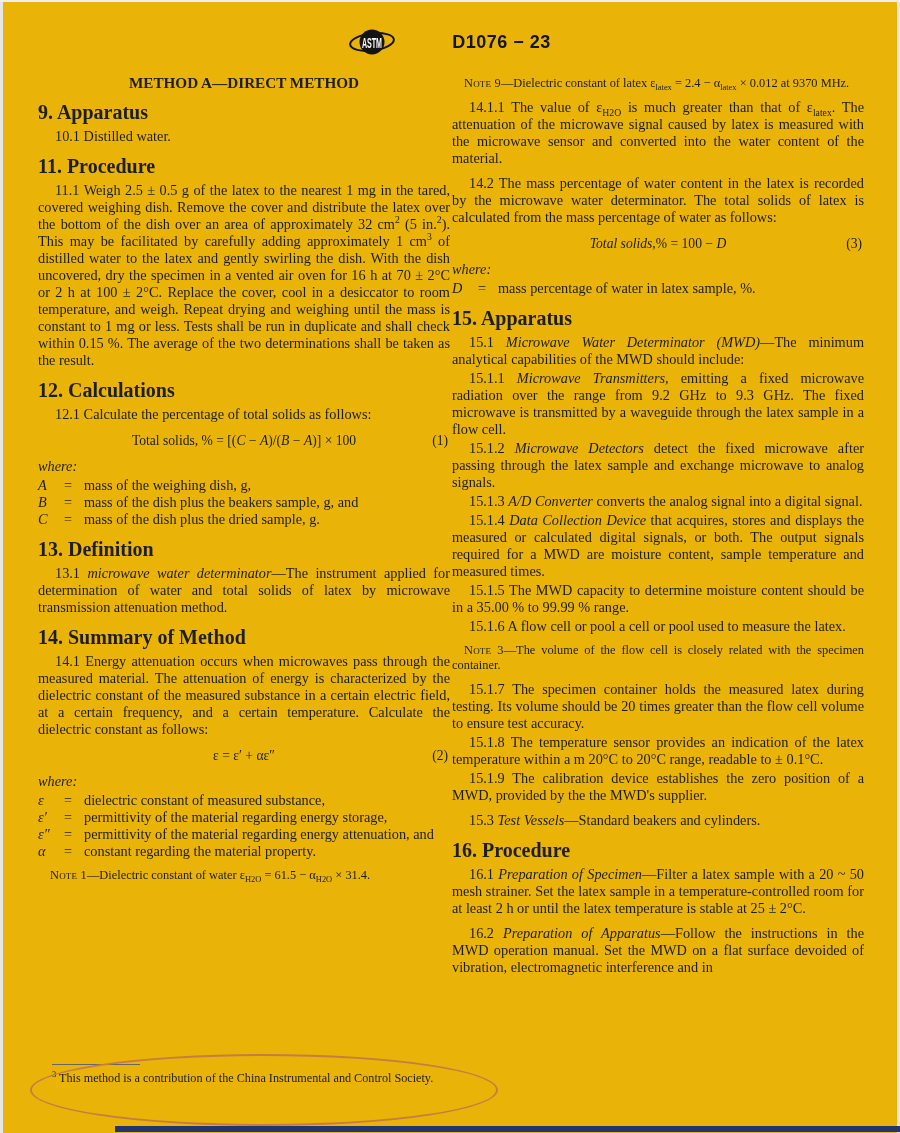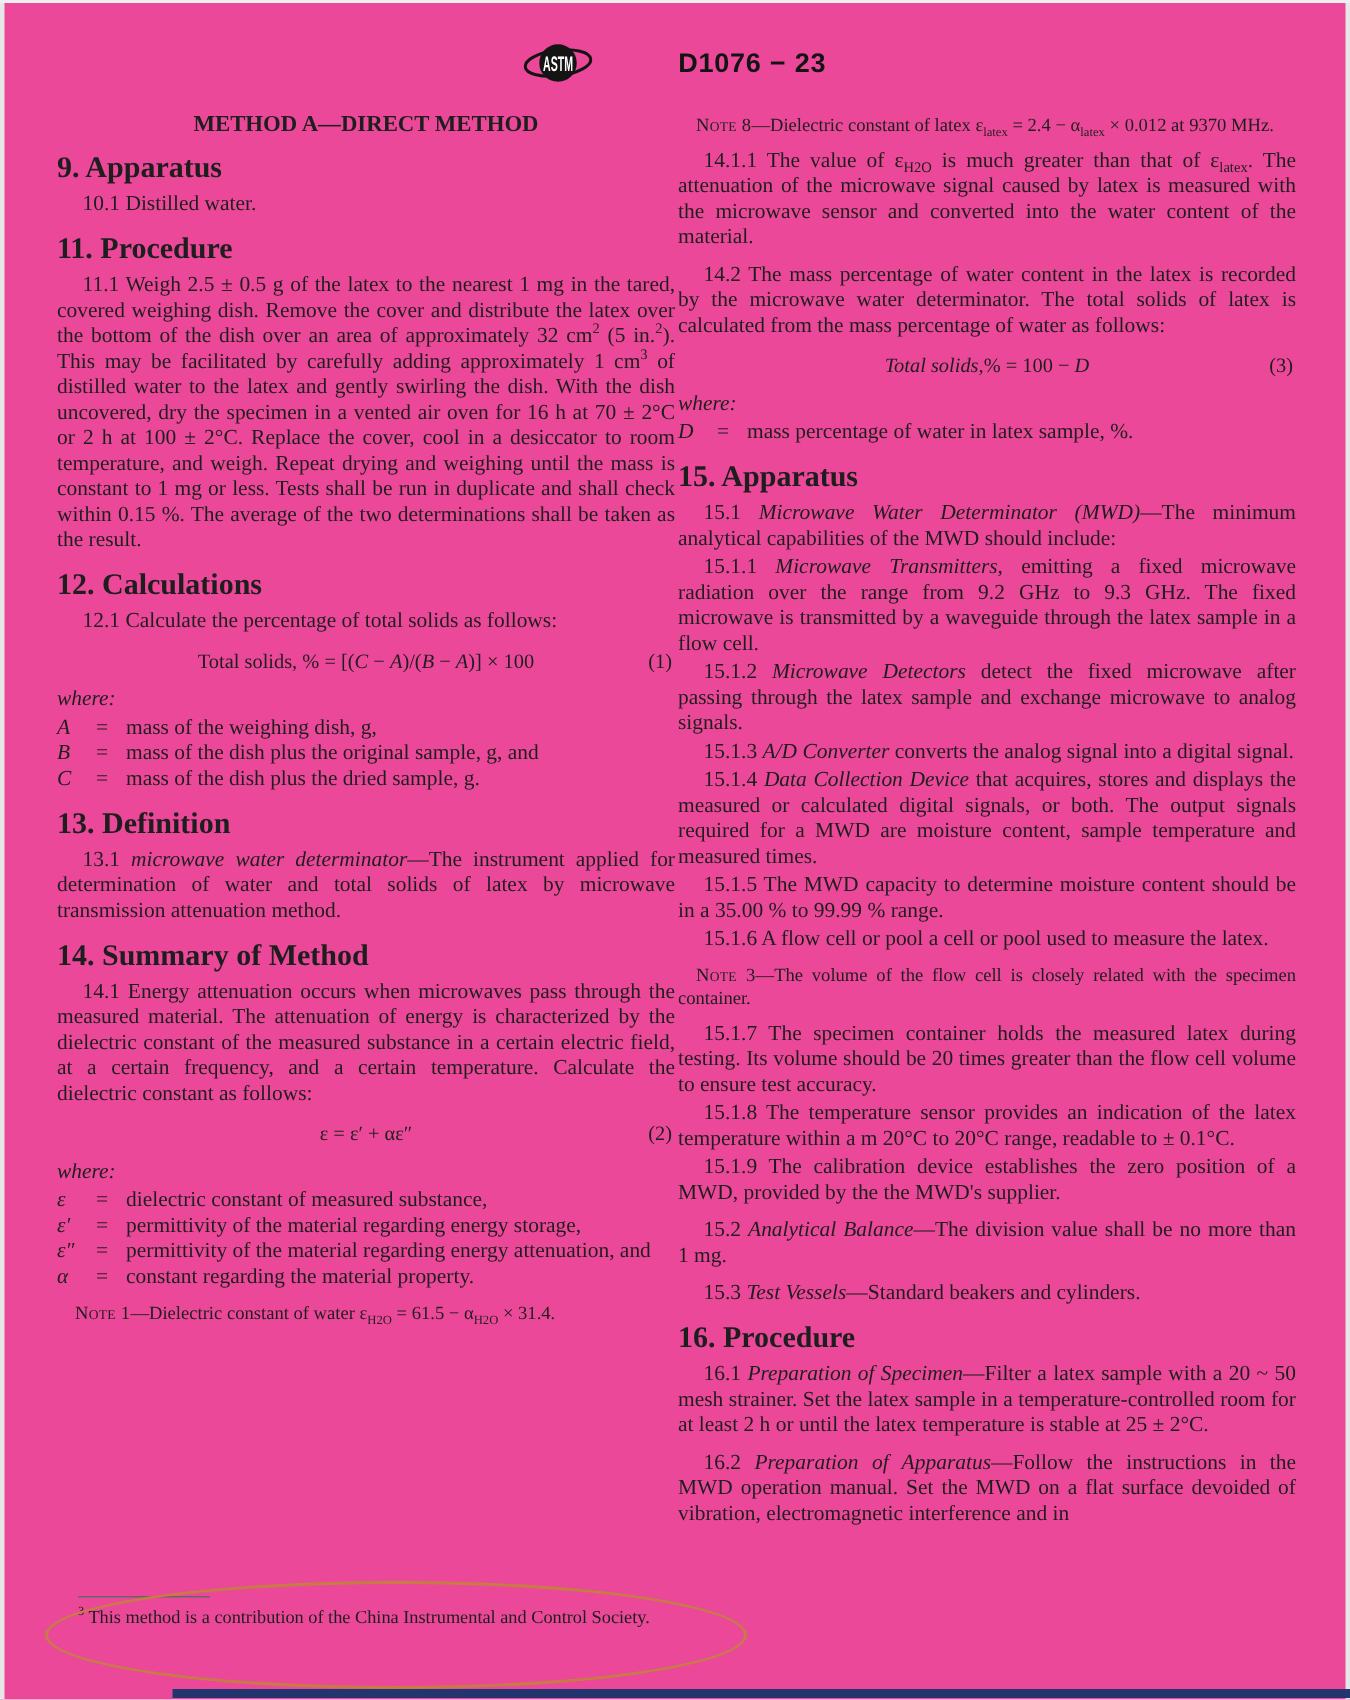--- a/index.html
+++ b/index.html
@@ -1,17 +1,17 @@
 <!DOCTYPE html>
 <html><head>
 <meta charset="utf-8">
 <style>
   html,body { margin:0; padding:0; background:#ffffff; }
   .page {
-    position:relative; width:900px; height:1133px; background:#ec4899;
+    position:relative; width:900px; height:1133px; background:#eab308;
     font-family:"Liberation Serif", serif; color:#1e1e1e; overflow:hidden;
   }
   .edge { position:absolute; background:#e6e6e6; }
   .edge-left  { left:0; top:0; width:3px; height:100%; }
   .edge-right { right:0; top:0; width:3px; height:100%; }
   .edge-top   { left:0; top:0; width:100%; height:2px; background:#efefef; }
 
   .header {
     position:absolute; top:26px; left:0; right:0;
     display:flex; justify-content:center; align-items:center; gap:9px;
@@ -91,21 +91,21 @@
       <div class="deflist">
         <div class="where-intro">where:</div>
         <div class="defrow">
           <span class="sym">A</span>
           <span>=</span>
           <span>mass of the weighing dish, g,</span>
         </div>
         <div class="defrow">
           <span class="sym">B</span>
           <span>=</span>
-          <span>mass of the dish plus the original sample, g, and</span>
+          <span>mass of the dish plus the beakers sample, g, and</span>
         </div>
         <div class="defrow">
           <span class="sym">C</span>
           <span>=</span>
           <span>mass of the dish plus the dried sample, g.</span>
         </div>
       </div>
       <div class="section-heading">13.  Definition</div>
       <div class="para">13.1  <i>microwave water determinator</i>—The instrument applied for determination of water and total solids of latex by microwave transmission attenuation method.</div>
       <div class="section-heading">14.  Summary of Method</div>
@@ -130,21 +130,21 @@
         </div>
         <div class="defrow">
           <span class="sym">α</span>
           <span>=</span>
           <span>constant regarding the material property.</span>
         </div>
       </div>
       <div class="note"><span class="sc">Note 1</span>—Dielectric constant of water ε<sub>H2O</sub> = 61.5 − α<sub>H2O</sub> × 31.4.</div>
     </div>
   <div class="col col-right" id="col-right">
-      <div class="note"><span class="sc">Note 8</span>—Dielectric constant of latex ε<sub>latex</sub> = 2.4 − α<sub>latex</sub> × 0.012 at 9370 MHz.</div>
+      <div class="note"><span class="sc">Note 9</span>—Dielectric constant of latex ε<sub>latex</sub> = 2.4 − α<sub>latex</sub> × 0.012 at 9370 MHz.</div>
       <div class="para">14.1.1  The value of ε<sub>H2O</sub> is much greater than that of ε<sub>latex</sub>. The attenuation of the microwave signal caused by latex is measured with the microwave sensor and converted into the water content of the material.</div>
       <div class="para gap">14.2  The mass percentage of water content in the latex is recorded by the microwave water determinator. The total solids of latex is calculated from the mass percentage of water as follows:</div>
       <div class="equation"><span><i>Total solids</i>,% = 100 − <i>D</i></span><span class="eq-num">(3)</span></div>
       <div class="deflist">
         <div class="where-intro">where:</div>
         <div class="defrow">
           <span class="sym">D</span>
           <span>=</span>
           <span>mass percentage of water in latex sample, %.</span>
         </div>
@@ -154,21 +154,20 @@
       <div class="para">15.1.1  <i>Microwave Transmitters,</i> emitting a fixed microwave radiation over the range from 9.2 GHz to 9.3 GHz. The fixed microwave is transmitted by a waveguide through the latex sample in a flow cell.</div>
       <div class="para">15.1.2  <i>Microwave Detectors</i> detect the fixed microwave after passing through the latex sample and exchange microwave to analog signals.</div>
       <div class="para">15.1.3  <i>A/D Converter</i> converts the analog signal into a digital signal.</div>
       <div class="para">15.1.4  <i>Data Collection Device</i> that acquires, stores and displays the measured or calculated digital signals, or both. The output signals required for a MWD are moisture content, sample temperature and measured times.</div>
       <div class="para">15.1.5  The MWD capacity to determine moisture content should be in a 35.00 % to 99.99 % range.</div>
       <div class="para">15.1.6  A flow cell or pool a cell or pool used to measure the latex.</div>
       <div class="note"><span class="sc">Note 3</span>—The volume of the flow cell is closely related with the specimen container.</div>
       <div class="para">15.1.7  The specimen container holds the measured latex during testing. Its volume should be 20 times greater than the flow cell volume to ensure test accuracy.</div>
       <div class="para">15.1.8  The temperature sensor provides an indication of the latex temperature within a m 20°C to 20°C range, readable to ± 0.1°C.</div>
       <div class="para">15.1.9  The calibration device establishes the zero position of a MWD, provided by the the MWD's supplier.</div>
-      <div class="para gap">15.2  <i>Analytical Balance</i>—The division value shall be no more than 1 mg.</div>
       <div class="para gap">15.3  <i>Test Vessels</i>—Standard beakers and cylinders.</div>
       <div class="section-heading">16.  Procedure</div>
       <div class="para">16.1  <i>Preparation of Specimen</i>—Filter a latex sample with a 20 ~ 50 mesh strainer. Set the latex sample in a temperature-controlled room for at least 2 h or until the latex temperature is stable at 25 ± 2°C.</div>
       <div class="para gap">16.2  <i>Preparation of Apparatus</i>—Follow the instructions in the MWD operation manual. Set the MWD on a flat surface devoided of vibration, electromagnetic interference and in</div>
     </div>
 
   <div class="footnote">
     <div class="footnote-rule"></div>
     <div><sup>3</sup> <span>This method is a contribution of the China Instrumental and Control Society.</span></div>
   </div>

